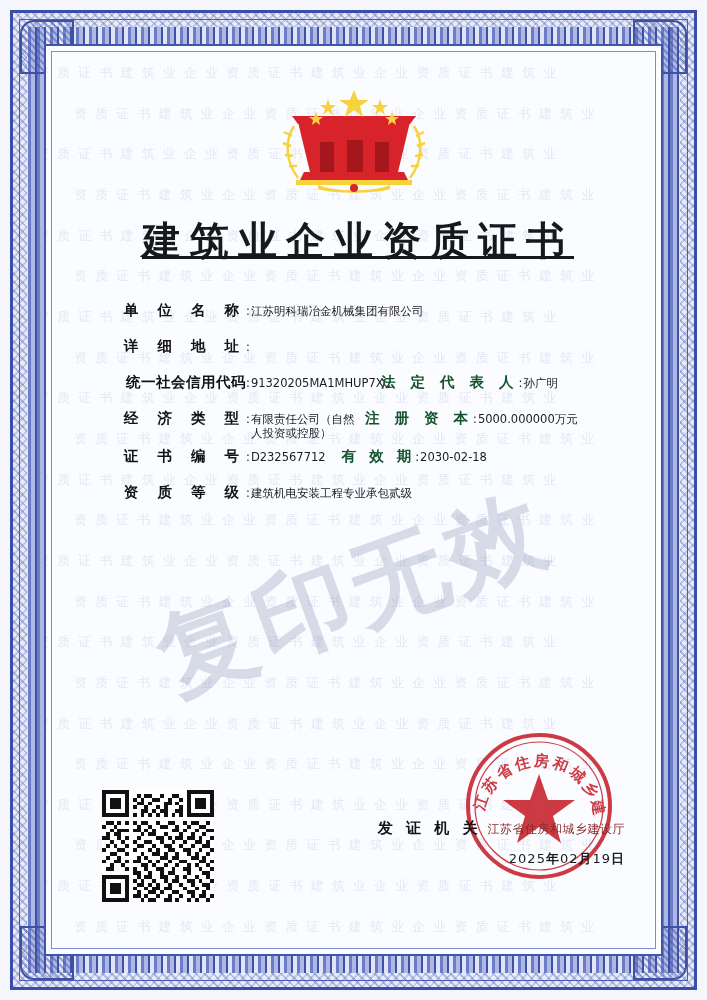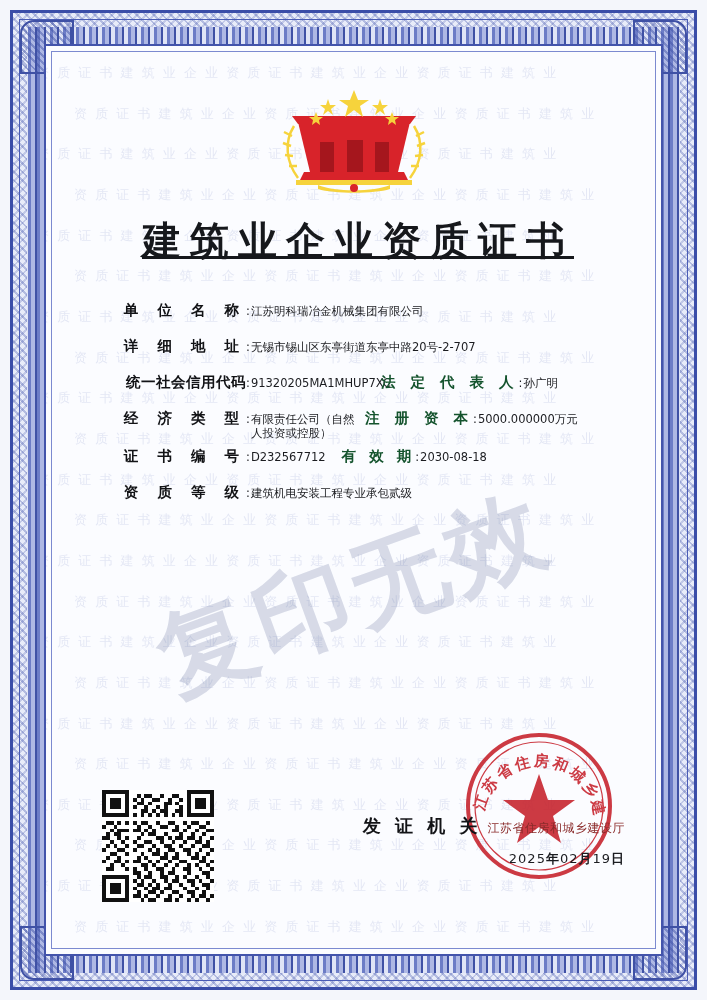--- a/index.html
+++ b/index.html
@@ -219,21 +219,21 @@
   .issuer {
     position: absolute;
     right: 82px;
     bottom: 162px;
     display: flex;
     align-items: baseline;
     gap: 6px;
   }
   .issuer-label {
     font-family: "DejaVu Sans", sans-serif;
-    font-size: 18px;
+    font-size: 15px;
     font-weight: bold;
     letter-spacing: 4px;
     color: #121316;
   }
   .issuer-value {
     font-family: "DejaVu Sans", sans-serif;
     font-size: 12px;
     color: #8a2b2b;
     letter-spacing: 0.5px;
   }
@@ -328,21 +328,20 @@
 
     <div class="frow">
       <div class="flabel w1">单 位 名 称</div>
       <div class="fvalue colon">:</div>
       <div class="fvalue wide">江苏明科瑞冶金机械集团有限公司</div>
     </div>
 
     <div class="frow">
       <div class="flabel w1">详 细 地 址</div>
       <div class="fvalue colon">:</div>
-      <div class="fvalue wide">无锡市锡山区东亭街道东亭中路20号-2-707</div>
     </div>
 
     <div class="frow">
       <div class="flabel w2">统一社会信用代码</div>
       <div class="fvalue colon">:</div>
       <div class="fvalue" style="max-width:126px">91320205MA1MHUP7XC</div>
       <div class="mid-label">法 定 代 表 人</div>
       <div class="fvalue colon">:</div>
       <div class="fvalue">孙广明</div>
     </div>
@@ -355,21 +354,21 @@
       <div class="fvalue colon">:</div>
       <div class="fvalue">5000.000000万元</div>
     </div>
 
     <div class="frow">
       <div class="flabel w1">证 书 编 号</div>
       <div class="fvalue colon">:</div>
       <div class="fvalue" style="max-width:112px">D232567712</div>
       <div class="mid-label tight" style="padding-left:16px">有 效 期</div>
       <div class="fvalue colon">:</div>
-      <div class="fvalue">2030-08-18</div>
+      <div class="fvalue">2030-02-18</div>
     </div>
 
     <div class="frow">
       <div class="flabel w1">资 质 等 级</div>
       <div class="fvalue colon">:</div>
       <div class="fvalue wide">建筑机电安装工程专业承包贰级</div>
     </div>
 
   </div>
 

